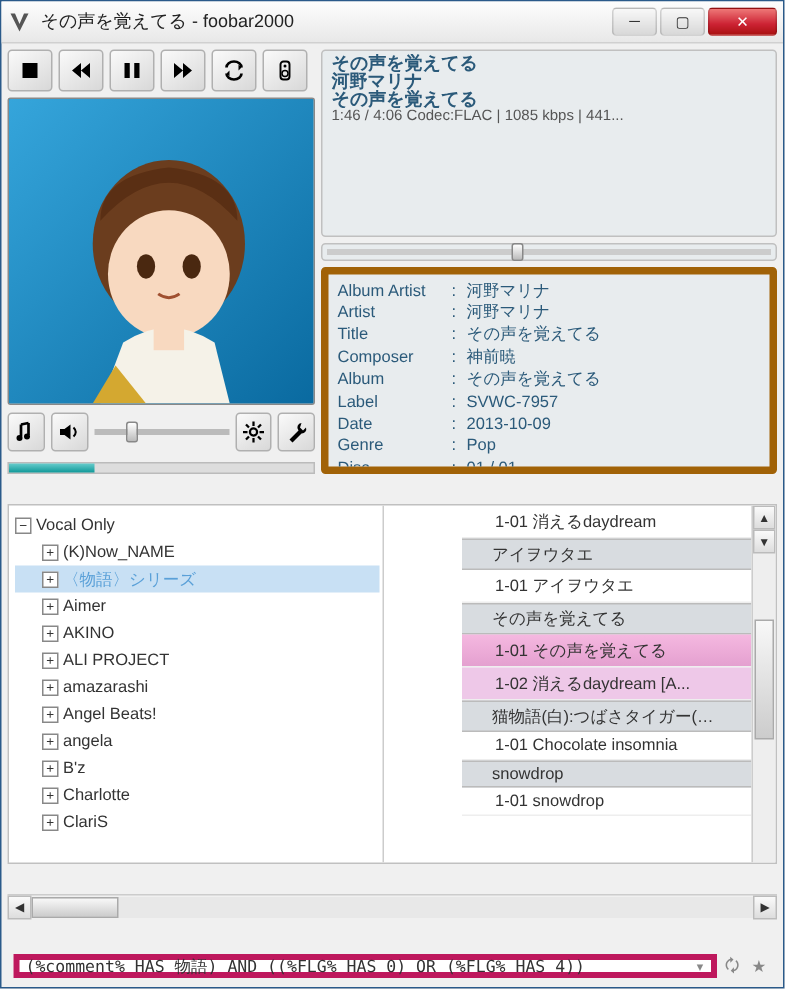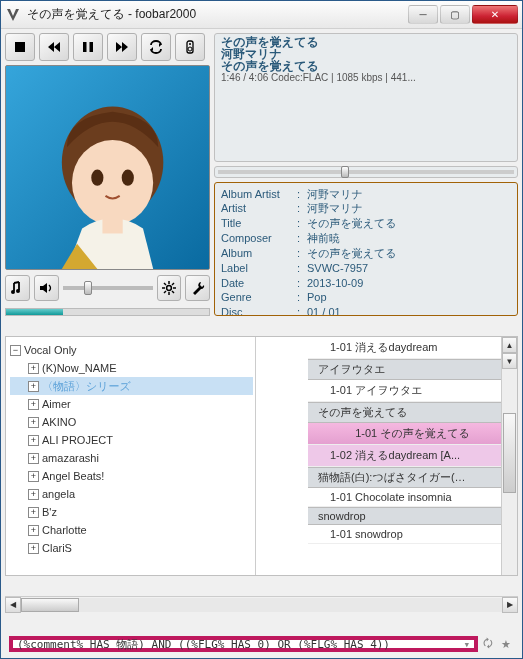--- a/index.html
+++ b/index.html
@@ -68,21 +68,21 @@
     border:1px solid #888; border-radius:2px;
     display:flex;align-items:flex-end;justify-content:center;
     overflow:hidden; position:relative;
   }
   .art svg{width:100%;height:100%;}
   .rightcol{flex:1;display:flex;flex-direction:column;gap:4px;}
   .seek { height:12px; background:#e8ecee; border:1px solid #c0c0c0; border-radius:3px; display:flex;align-items:center;padding:0 3px;position:relative;}
   .seek .track{flex:1;height:4px;background:#ccc;position:relative;}
   .seek .thumb{position:absolute;top:-4px;width:8px;height:12px;background:linear-gradient(#fff,#bbb);border:1px solid #888;border-radius:2px;}
   .meta {
-    flex:1; border:1px solid #a16207; border-radius:3px;
+    flex:1; border:5px solid #a16207; border-radius:3px;
     background:#e8ecee; padding:4px 6px; font-size:11px; color:#2b5a7a;
     overflow:hidden;
   }
   .meta .mrow{display:flex;white-space:nowrap;line-height:1.35;}
   .meta .mlab{width:76px;}
   .meta .msep{width:10px;}
   .meta .mval{flex:1;overflow:hidden;text-overflow:ellipsis;}
 
   
   .row3 { display:flex; gap:4px; height:28px; align-items:center;}
@@ -97,23 +97,23 @@
   .panes { flex:1; display:flex; gap:4px; border:1px solid #c0c0c0; background:#fff; overflow:hidden;}
   .tree, .playlist { overflow:auto; font-size:11px; }
   .tree { width:250px; border-right:1px solid #ccc; padding:4px 2px 4px 4px;}
   .playlist { flex:1; }
   .tree-node{display:flex;align-items:center;height:18px;white-space:nowrap;}
   .tree-node .exp{width:11px;height:11px;border:1px solid #888;font-size:9px;line-height:9px;text-align:center;margin-right:3px;cursor:pointer;background:#fff;color:#333;}
   .tree-node .indent{width:18px;display:inline-block;}
   .tree-node.selected{background:#c8e0f4;}
   .tree-node.highlight{color:#5aa0d8;}
 
-  .pl-group{background:#d8dce0;padding:2px 10px;border-top:1px solid #bbb;border-bottom:1px solid #bbb;font-size:11px;white-space:nowrap;overflow:hidden;text-overflow:ellipsis;}
+  .pl-group{background:#d8dce0;padding:2px 20px;border-top:1px solid #bbb;border-bottom:1px solid #bbb;font-size:11px;white-space:nowrap;overflow:hidden;text-overflow:ellipsis;}
   .pl-track{padding:3px 6px 3px 22px;border-bottom:1px solid #eee;white-space:nowrap;overflow:hidden;text-overflow:ellipsis;}
-  .pl-track.playing{background:linear-gradient(#f5b8e0,#e4a0d0);text-align:center;}
+  .pl-track.playing{background:linear-gradient(#f5b8e0,#e4a0d0);}
   .pl-track.sel{background:#eec8e8;}
 
   .hscroll{height:16px;background:#f0f0f0;border-top:1px solid #ccc;display:flex;align-items:center;}
   .hscroll .btn{width:16px;height:16px;border:1px solid #bbb;background:linear-gradient(#fafafa,#ddd);display:flex;align-items:center;justify-content:center;font-size:8px;}
   .hscroll .track{flex:1;height:14px;background:#e8e8e8;position:relative;}
   .hscroll .thumb{position:absolute;left:0;top:0;height:14px;width:58px;background:linear-gradient(#f8f8f8,#ccc);border:1px solid #aaa;}
   .playlist-wrap{flex:1;display:flex;}
   .playlist-inner{flex:1;overflow:hidden;margin-left:48px;}
   .vscroll{width:16px;background:#eee;border-left:1px solid #ccc;position:relative;}
   .vscroll .thumb{position:absolute;top:60px;left:1px;right:1px;height:80px;background:linear-gradient(#f8f8f8,#ccc);border:1px solid #aaa;}

